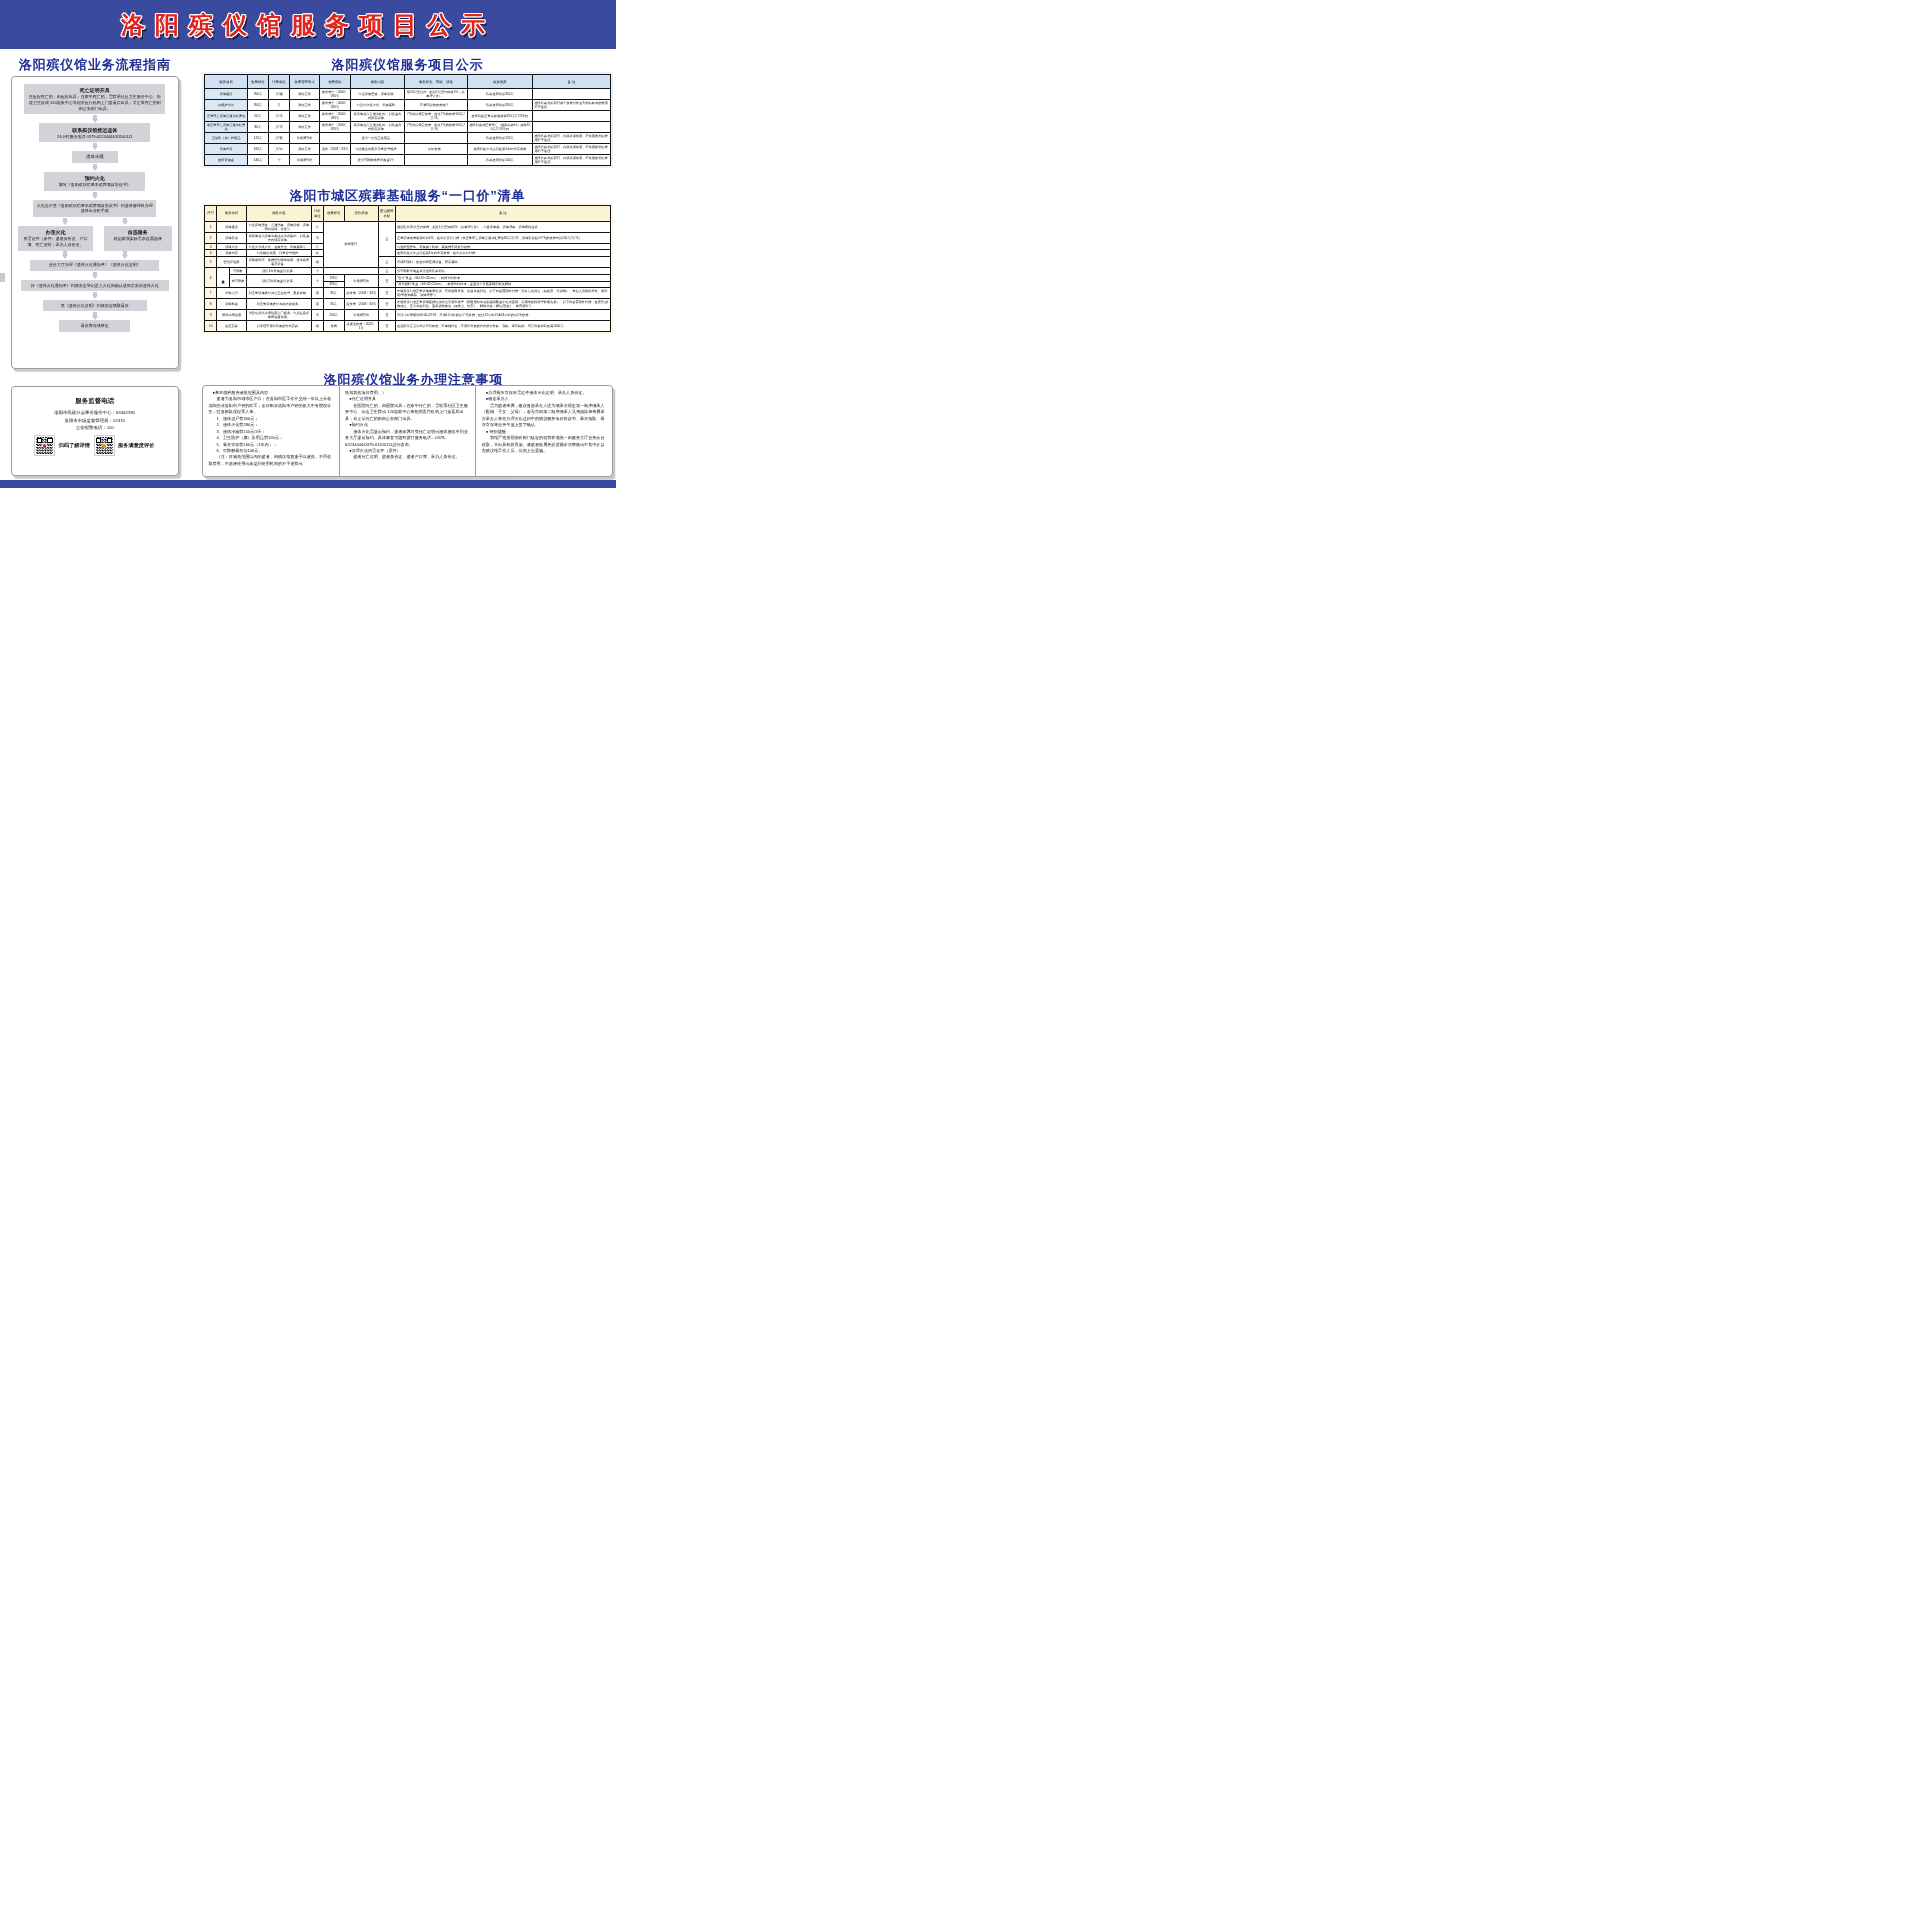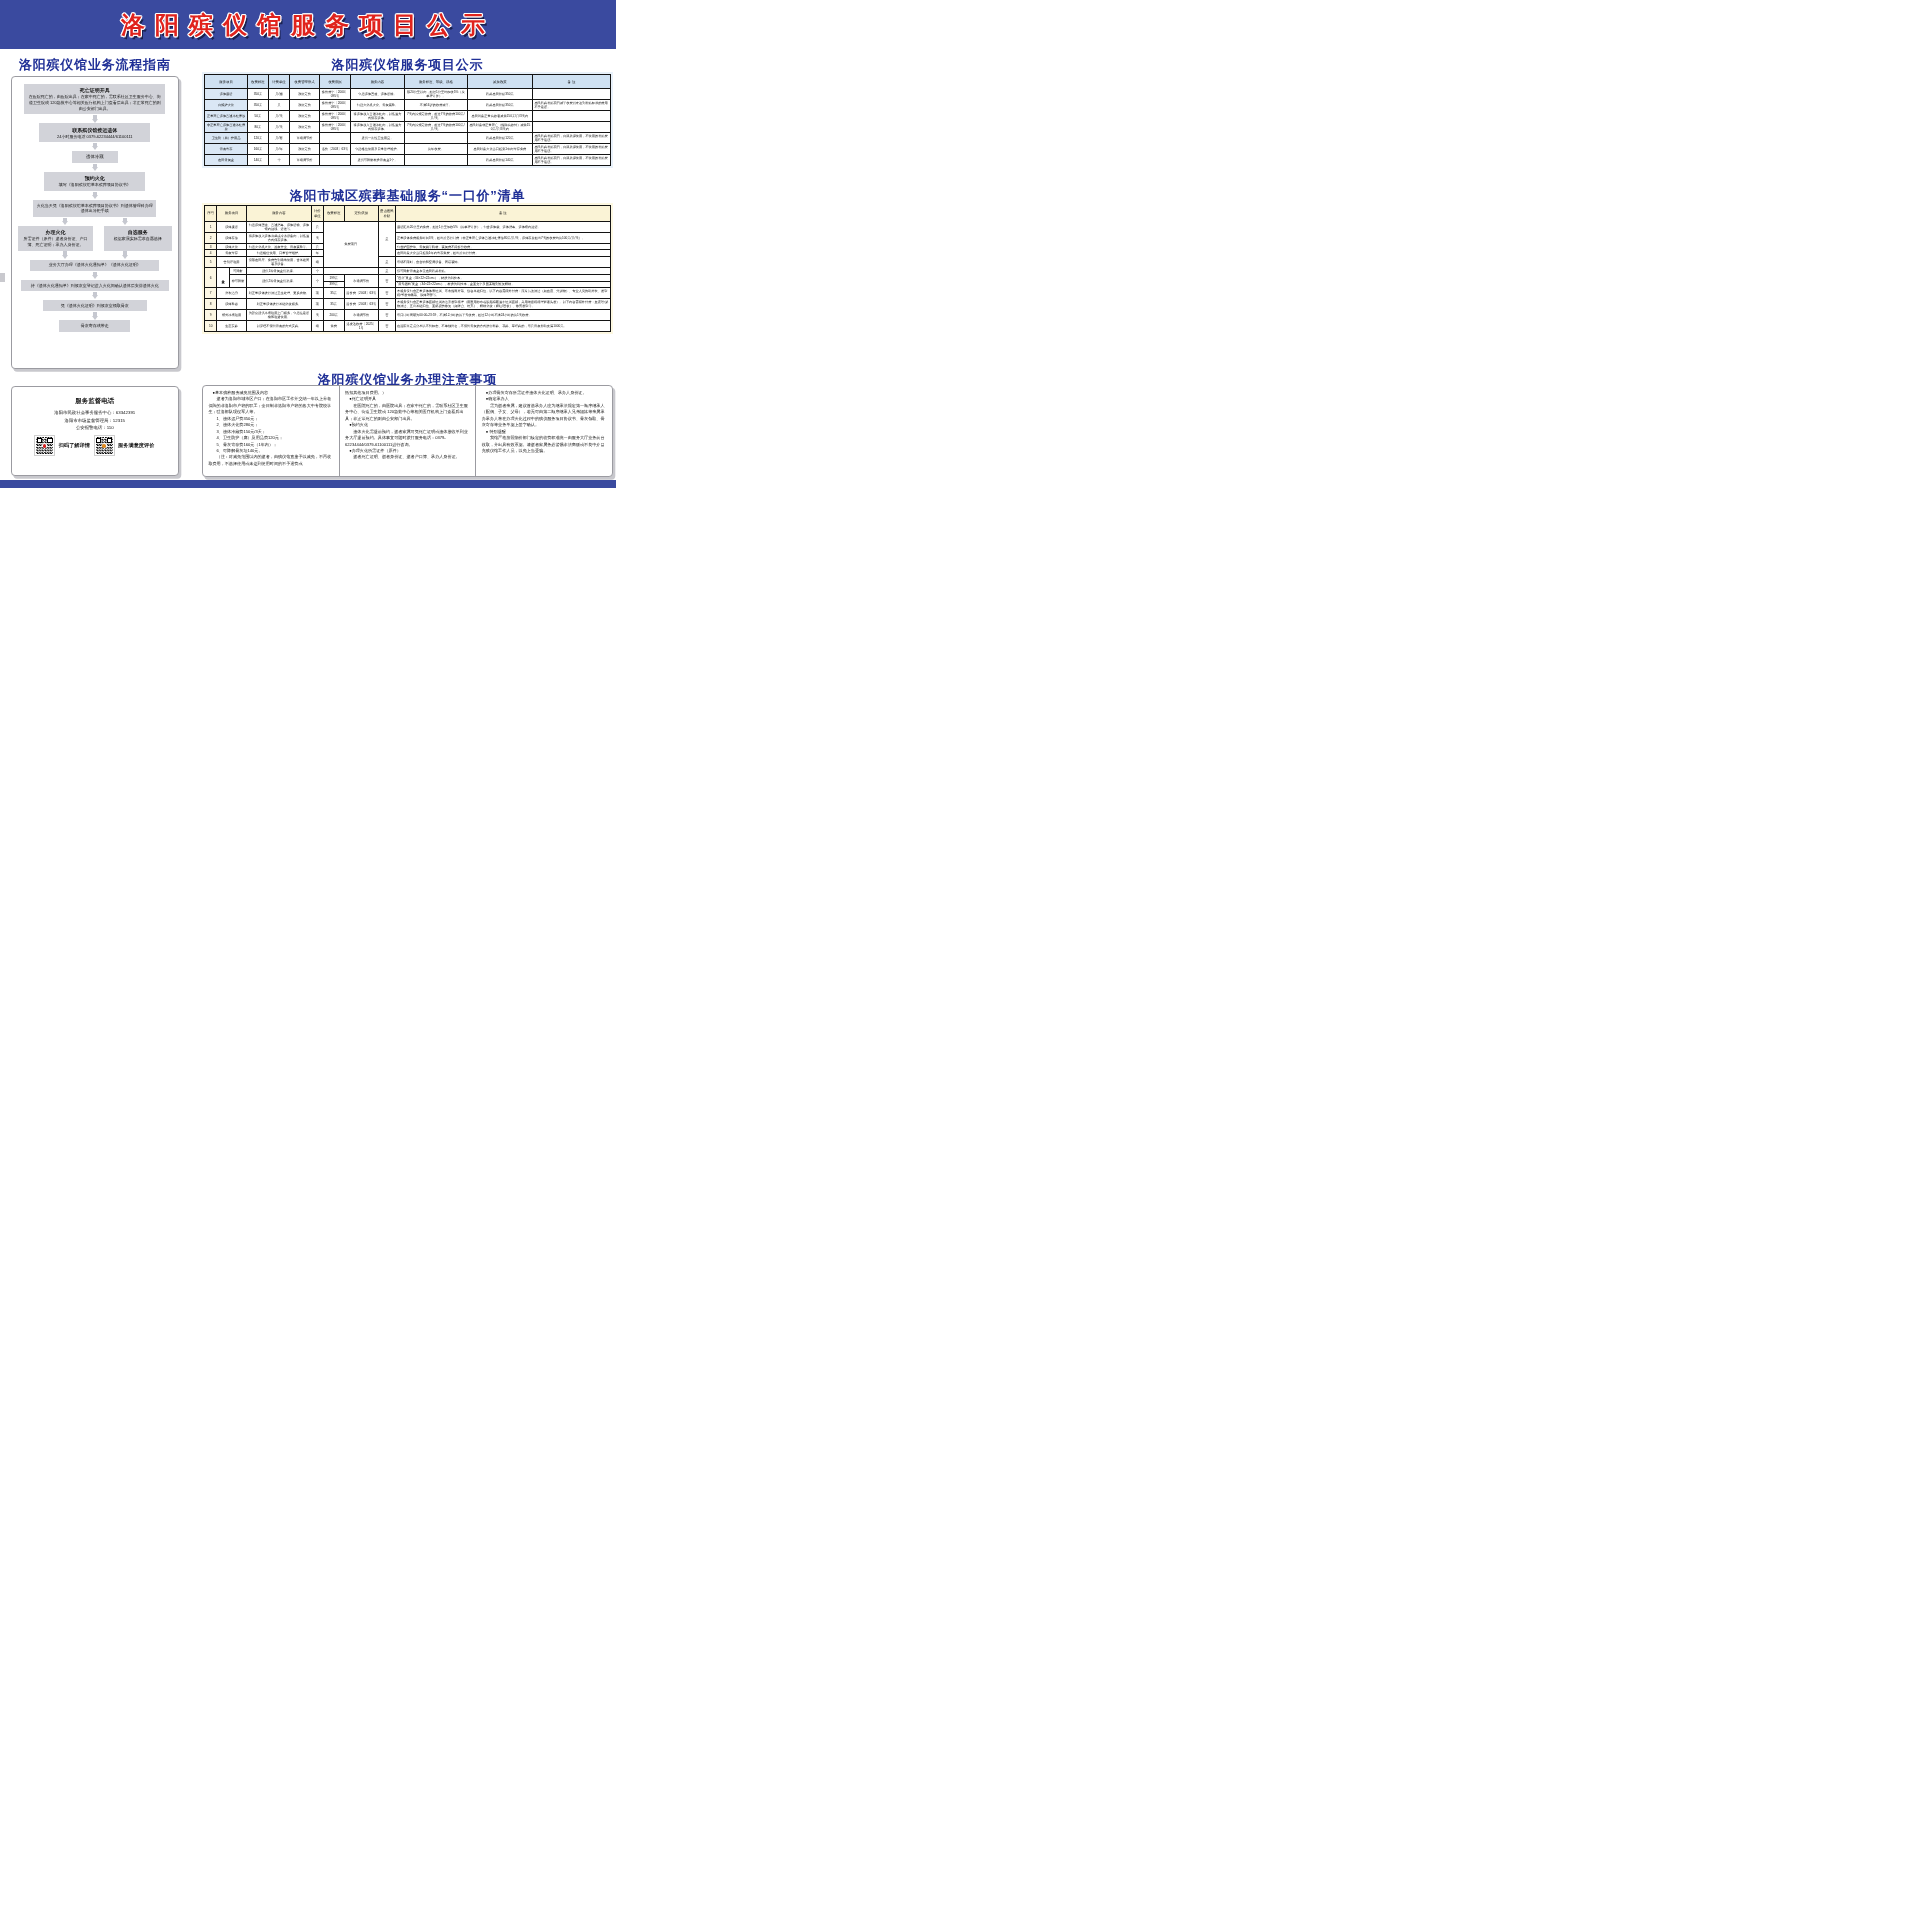--- a/index.html
+++ b/index.html
@@ -10,21 +10,21 @@
   .banner-title{font-family:"Liberation Serif",serif;font-weight:bold;font-size:24px;letter-spacing:10px;color:#e0231d;white-space:nowrap;
     text-shadow:-0.8px -0.8px 0 #fff,0.8px -0.8px 0 #fff,-0.8px 0.8px 0 #fff,0.8px 0.8px 0 #fff,0 -1.2px 0 #fff,0 1.2px 0 #fff,-1.2px 0 0 #fff,1.2px 0 0 #fff,2.3px 2.7px 0.4px #1b2250;}
   .bottom-band{position:absolute;left:0;bottom:0;width:616px;height:8.5px;background:#3a4a9f;}
   .edge-tab{position:absolute;left:0;top:273px;width:4.6px;height:9.2px;background:#c9c9ce;}
 
   
   .sec-title{position:absolute;font-weight:bold;color:#203097;text-align:center;font-size:13px;letter-spacing:0.8px;}
   .left-title{left:10.8px;top:56px;width:168px;}
   .t1-title{left:202px;top:56px;width:411px;}
   .t2-title{left:202px;top:187px;width:411px;}
-  .notes-title{left:202px;top:371px;width:411px;}
+  .notes-title{left:208px;top:371px;width:411px;}
 
   
   .box{position:absolute;background:#fff;border:1.2px solid #9b9ba1;border-radius:3.9px;box-shadow:2.3px 2.7px 0 rgba(145,145,155,.5);}
   .flow-box{left:10.8px;top:76px;width:168px;height:293px;display:flex;flex-direction:column;align-items:center;padding:7px 6.2px;box-sizing:border-box;}
   .sup-box{left:10.8px;top:386px;width:168px;height:90px;box-sizing:border-box;padding:4.6px 3.9px;}
   .notes-box{left:202px;top:385px;width:411px;height:92px;box-sizing:border-box;display:flex;}
 
   
   .fbox{background:#d2d3d9;text-align:center;padding:1.9px 3.1px;box-sizing:border-box;}
   .ft{font-weight:bold;font-size:5px;margin:1.2px 0;}

